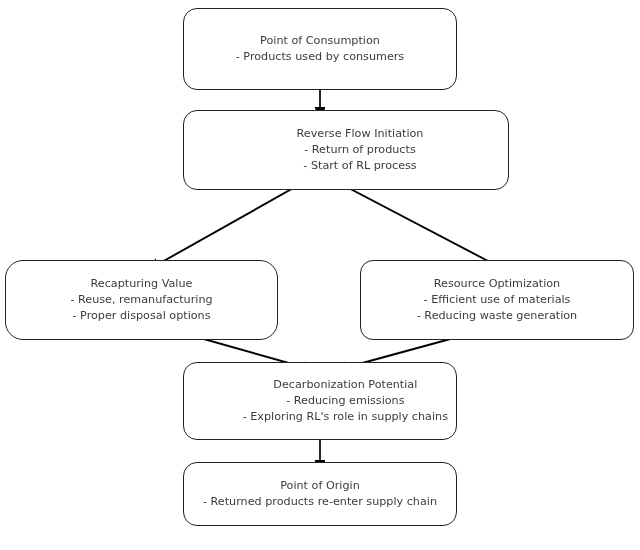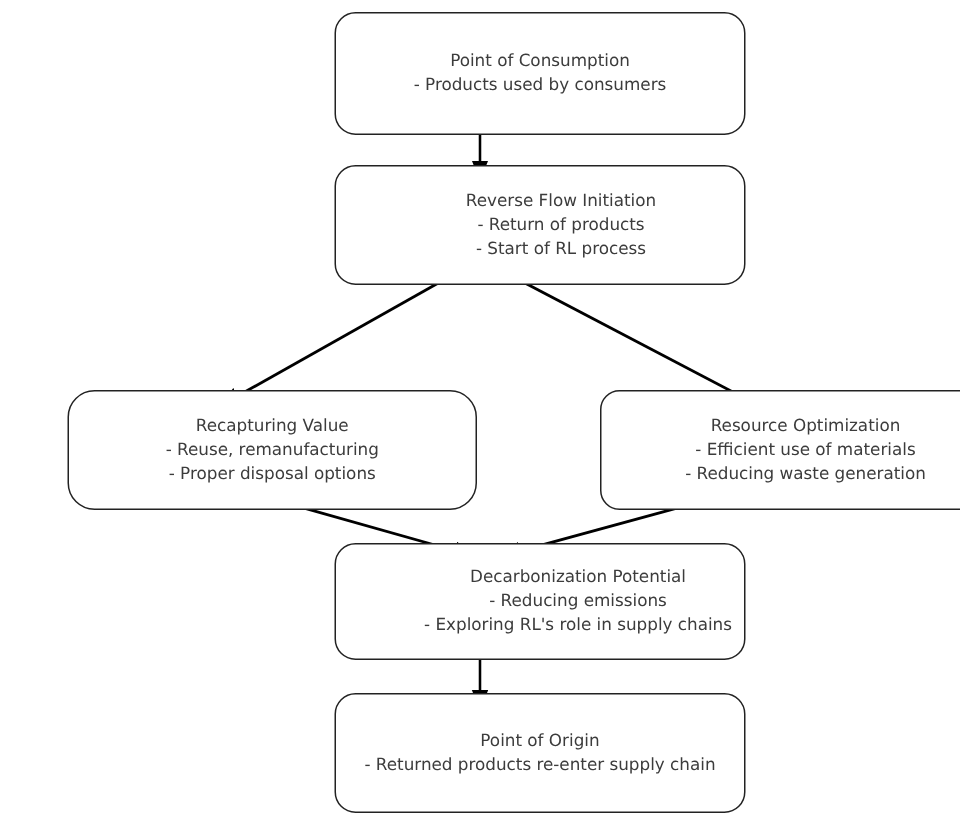--- a/index.html
+++ b/index.html
@@ -32,36 +32,35 @@
   .node {
     position: absolute;
     box-sizing: border-box;
     border: 1.4px solid #222222;
     border-radius: 14px;
     background: #ffffff;
     display: flex;
     align-items: center;
     justify-content: center;
     text-align: center;
-    margin-left: 40px;
   }
   .node-text {
     font-size: 11.2px;
     line-height: 1.42;
     color: #3c3c3c;
     white-space: pre-line;
     padding: 0 8px;
   }
   
   #node-point-of-consumption      { left:183px; top:8px;   width:274px; height:82px; }
-  #node-reverse-flow-initiation   { left:183px; top:110px; width:274px; height:80px;padding-left:28px; }
+  #node-reverse-flow-initiation   { left:183px; top:110px; width:326px; height:80px;padding-left:28px; }
   #node-recapturing-value         { left:5px;   top:260px; width:273px; height:80px;border-radius:18px; }
   #node-resource-optimization     { left:360px; top:260px; width:274px; height:80px;border-radius:13px; }
   #node-decarbonization-potential { left:183px; top:362px; width:274px; height:78px;justify-content:flex-end; }
-  #node-point-of-origin           { left:183px; top:462px; width:274px; height:80px; }
+  #node-point-of-origin           { left:183px; top:462px; width:274px; height:64px; }
 </style>
 </head>
 <body>
 
 <div id="canvas">
 
   <svg class="edges" viewBox="0 0 640 550" width="640" height="550" xmlns="http://www.w3.org/2000/svg">
     <defs>
       <marker id="arrowhead" markerWidth="9" markerHeight="9" refX="7.6" refY="3.2" orient="auto" markerUnits="strokeWidth">
         <path d="M0,0 L8,3.2 L0,6.4 Z" fill="#000000"></path>

